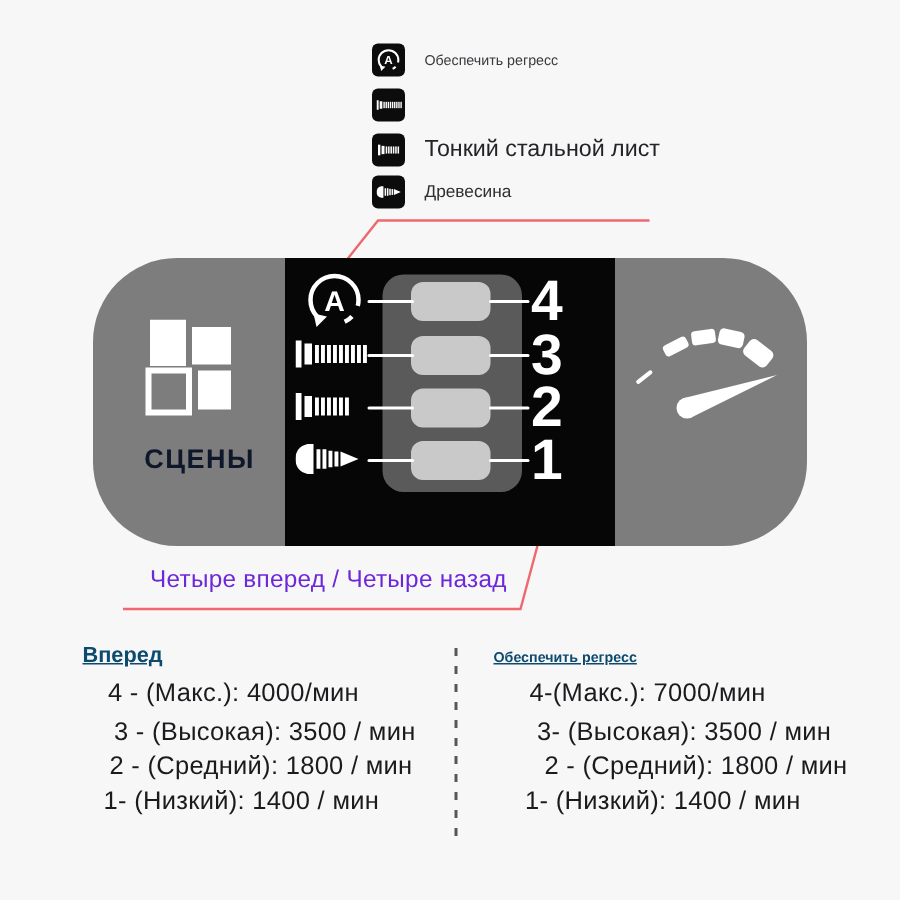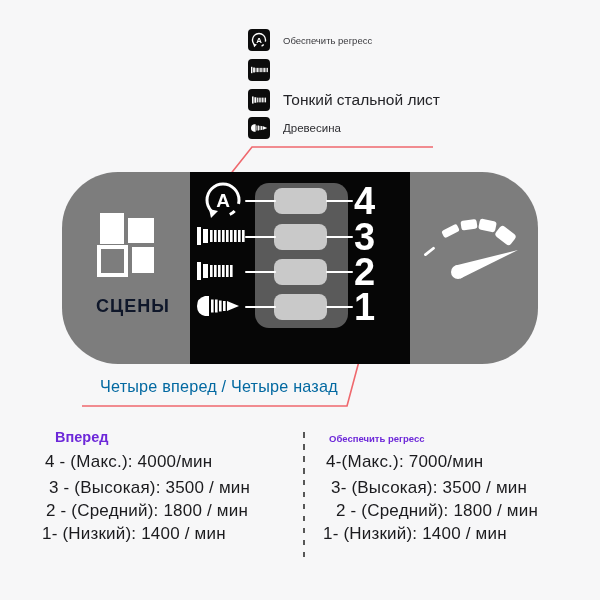--- a/index.html
+++ b/index.html
@@ -21,23 +21,23 @@
   .panel{position:absolute;left:62px;top:172px;width:476px;height:192px;background:#7d7d7d;border-radius:56px;}
   .panel-black{position:absolute;left:128px;top:0;width:220px;height:192px;background:#060606;}
   .gear-track{position:absolute;left:193px;top:11px;width:93px;height:145px;background:#5a5a5a;border-radius:14px;}
   .gear-btn{position:absolute;left:212px;width:53px;height:26px;background:#c9c9c9;border-radius:8px;}
   .conn{position:absolute;height:2.4px;background:#ffffff;border-radius:1.2px;}
   .gear-num{position:absolute;left:292px;width:42px;height:40px;color:#ffffff;font-size:38px;font-weight:700;line-height:40px;}
   .zone-label{position:absolute;color:#0f172a;text-align:center;letter-spacing:1px;font-weight:700;}
   .row-icon{position:absolute;}
 
   
-  .callout-label{position:absolute;left:100px;top:377px;font-size:16.2px;color:#0369a1;letter-spacing:.2px;}
-  .col-title-red{position:absolute;font-weight:700;color:#6d28d9;}
-  .spec-row{position:absolute;font-size:17px;color:#1b1b1e;letter-spacing:.2px;white-space:nowrap;}
+  .callout-label{position:absolute;left:100px;top:377px;font-size:16.2px;color:#6d28d9;letter-spacing:.2px;}
+  .col-title-red{position:absolute;font-weight:700;color:#0c4a6e;text-decoration:underline;}
+  .spec-row{position:absolute;font-size:17px;color:#1b1b1e;letter-spacing:.2px;white-space:nowrap;margin-left:27px;}
   .divider-dashed{position:absolute;left:303px;top:432px;width:2px;height:126px;
       background:repeating-linear-gradient(180deg,#575757 0 5.5px,transparent 5.5px 12px);}
 </style>
 </head>
 <body>
 
 <div class="stage">
 
   <svg class="overlay" viewBox="0 0 600 600">
     <polyline points="433,147 252,147 229,176" fill="none" stroke="#ef686d" stroke-width="1.6"></polyline>

